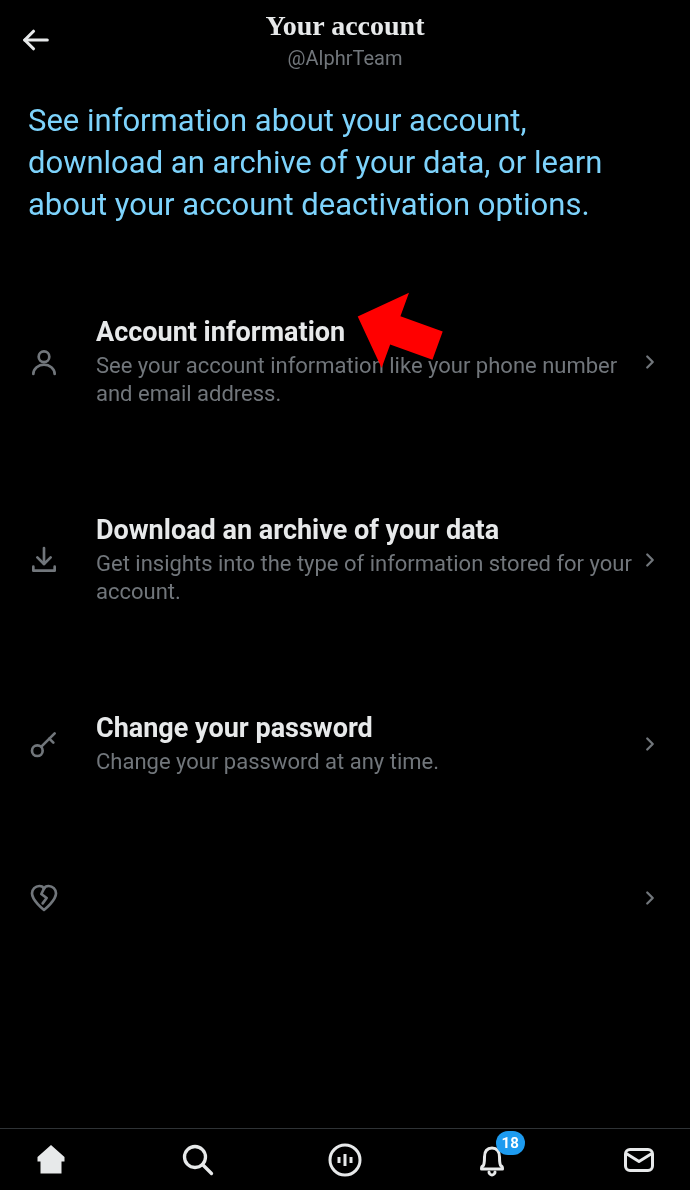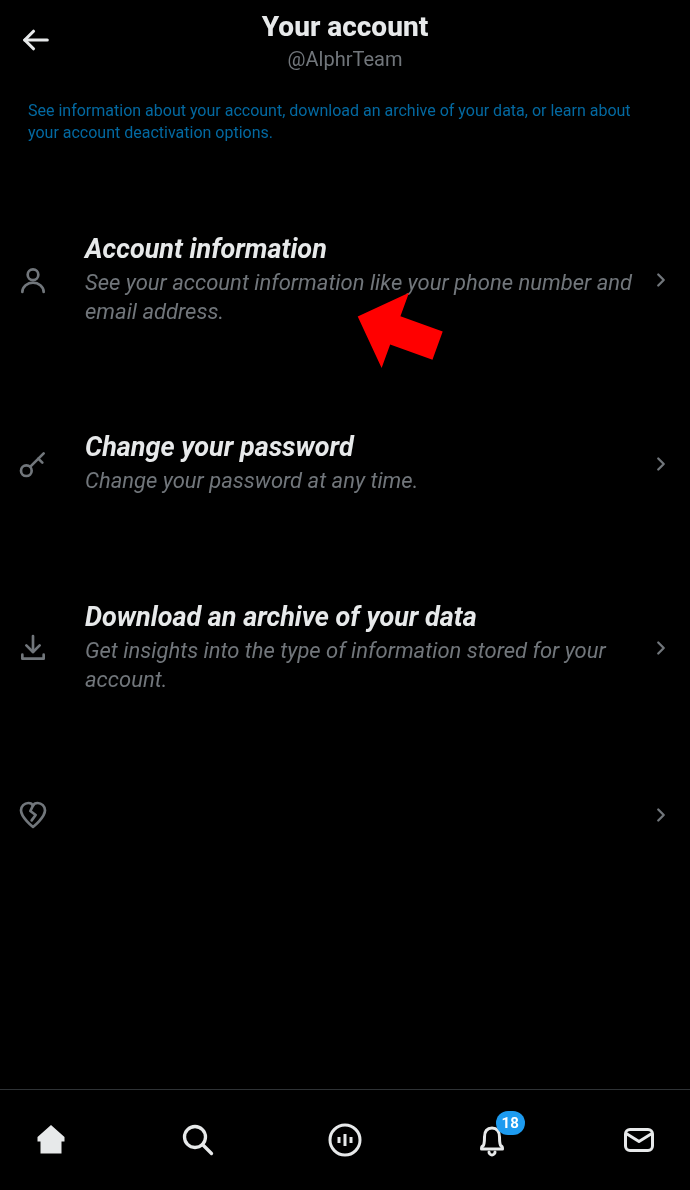--- a/index.html
+++ b/index.html
@@ -36,42 +36,42 @@
       cursor: pointer;
     }
     .header-center {
       flex: 1;
       text-align: center;
     }
     .header-title {
       font-size: 28px;
       font-weight: 800;
       color: #e7e9ea;
+      font-family: Liberation Serif, serif;
     }
     .header-subtitle {
       font-size: 20px;
       color: #71767b;
       margin-top: 4px;
     }
     .description {
       padding: 20px 28px 0 28px;
-      font-size: 16px;
+      font-size: 31px;
       line-height: 1.35;
-      color: #0369a1;
+      color: #7dd3fc;
     }
     .menu {
       margin-top: 90px;
     }
     .menu-item {
       display: flex;
       align-items: center;
-      padding: 0 17px;
+      padding: 0 28px;
       cursor: pointer;
       margin-bottom: 105px;
-      font-style: italic;
     }
     .menu-icon {
       width: 50px;
       display: flex;
       align-items: center;
       justify-content: flex-start;
       flex-shrink: 0;
     }
     .menu-text {
       flex: 1;
@@ -93,21 +93,21 @@
       width: 24px;
       display: flex;
       align-items: center;
       justify-content: center;
     }
     .bottom-nav {
       position: absolute;
       bottom: 0;
       left: 0;
       right: 0;
-      height: 101px;
+      height: 62px;
       border-top: 1px solid #2f3336;
       display: flex;
       align-items: center;
       justify-content: space-around;
       background: #000;
       gap: 44px;
     }
     .nav-item {
       width: 50px;
       height: 50px;
@@ -175,47 +175,47 @@
     <div class="chevron">
       <svg width="22" height="22" viewBox="0 0 24 24" fill="none" stroke="#71767b" stroke-width="2.5" stroke-linecap="round" stroke-linejoin="round">
         <polyline points="9 18 15 12 9 6"></polyline>
       </svg>
     </div>
   </div>
 
   <div class="menu-item">
     <div class="menu-icon">
       <svg width="32" height="32" viewBox="0 0 24 24" fill="none" stroke="#71767b" stroke-width="2" stroke-linecap="round" stroke-linejoin="round">
+        <path d="M12 3 L12 15"></path>
+        <polyline points="7 10 12 15 17 10"></polyline>
+        <path d="M4 17 L4 20 L20 20 L20 17"></path>
+      </svg>
+    </div>
+    <div class="menu-text">
+      <div class="menu-title">Download an archive of your data</div>
+      <div class="menu-desc">Get insights into the type of information stored for your account.</div>
+    </div>
+    <div class="chevron">
+      <svg width="22" height="22" viewBox="0 0 24 24" fill="none" stroke="#71767b" stroke-width="2.5" stroke-linecap="round" stroke-linejoin="round">
+        <polyline points="9 18 15 12 9 6"></polyline>
+      </svg>
+    </div>
+  </div>
+
+  <div class="menu-item">
+    <div class="menu-icon">
+      <svg width="32" height="32" viewBox="0 0 24 24" fill="none" stroke="#71767b" stroke-width="2" stroke-linecap="round" stroke-linejoin="round">
         <circle cx="7" cy="17" r="4"></circle>
         <path d="M10 14 L20 4"></path>
         <path d="M16 8 L19 11"></path>
       </svg>
     </div>
     <div class="menu-text">
       <div class="menu-title">Change your password</div>
       <div class="menu-desc">Change your password at any time.</div>
-    </div>
-    <div class="chevron">
-      <svg width="22" height="22" viewBox="0 0 24 24" fill="none" stroke="#71767b" stroke-width="2.5" stroke-linecap="round" stroke-linejoin="round">
-        <polyline points="9 18 15 12 9 6"></polyline>
-      </svg>
-    </div>
-  </div>
-
-  <div class="menu-item">
-    <div class="menu-icon">
-      <svg width="32" height="32" viewBox="0 0 24 24" fill="none" stroke="#71767b" stroke-width="2" stroke-linecap="round" stroke-linejoin="round">
-        <path d="M12 3 L12 15"></path>
-        <polyline points="7 10 12 15 17 10"></polyline>
-        <path d="M4 17 L4 20 L20 20 L20 17"></path>
-      </svg>
-    </div>
-    <div class="menu-text">
-      <div class="menu-title">Download an archive of your data</div>
-      <div class="menu-desc">Get insights into the type of information stored for your account.</div>
     </div>
     <div class="chevron">
       <svg width="22" height="22" viewBox="0 0 24 24" fill="none" stroke="#71767b" stroke-width="2.5" stroke-linecap="round" stroke-linejoin="round">
         <polyline points="9 18 15 12 9 6"></polyline>
       </svg>
     </div>
   </div>
 
   <div class="menu-item">
     <div class="menu-icon">

